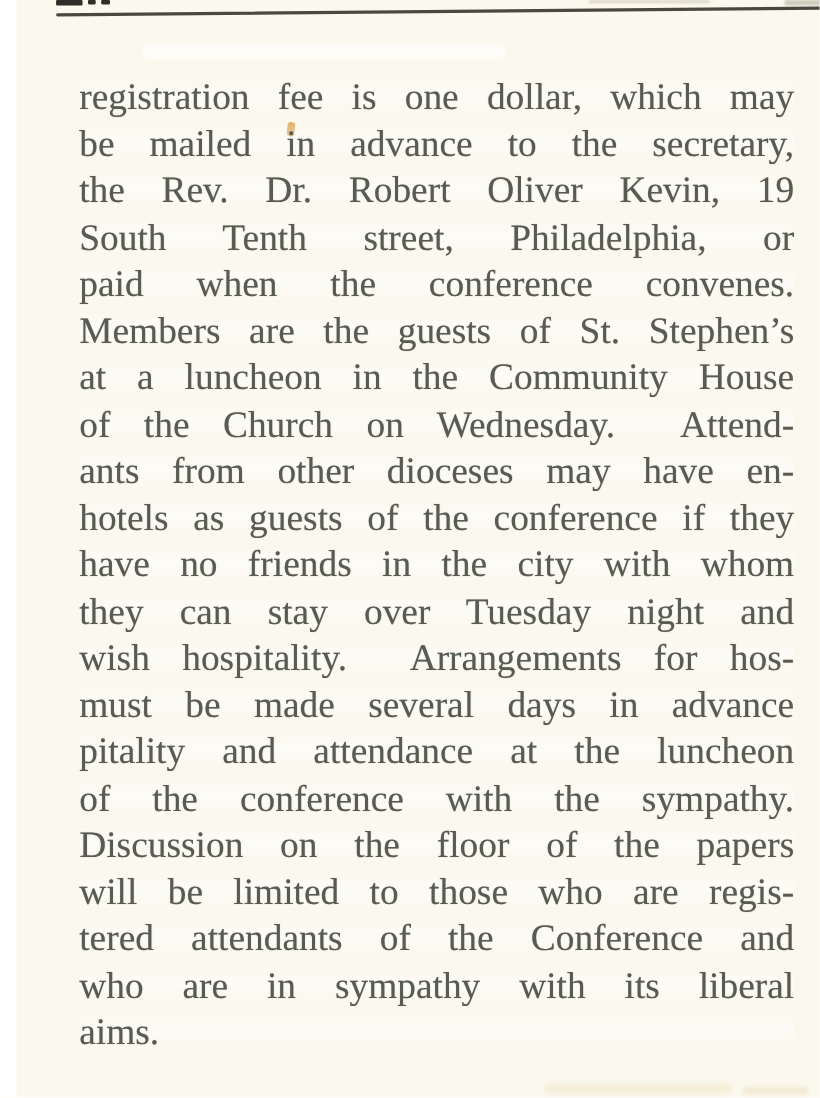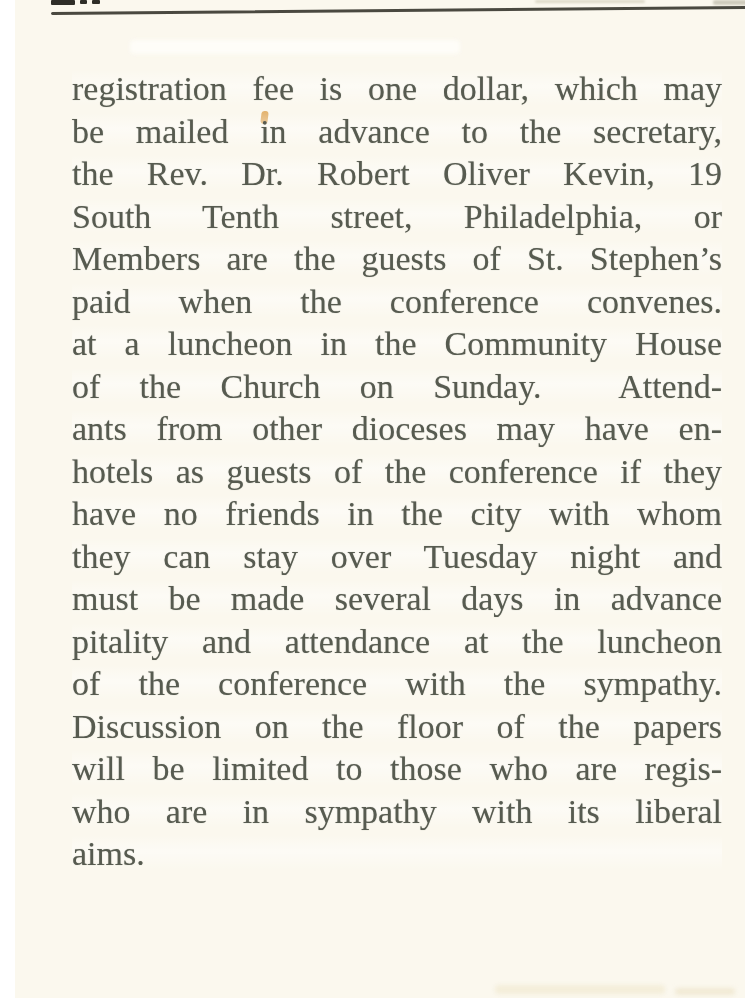--- a/index.html
+++ b/index.html
@@ -106,33 +106,35 @@
   <div class="rule"></div>
 
   <div class="smudge sm3"></div>
   <div class="speck"></div>
 
   <div class="textblock">
       <div class="line">registration fee is one dollar, which may</div>
       <div class="line">be mailed in advance to the secretary,</div>
       <div class="line">the Rev. Dr. Robert Oliver Kevin, 19</div>
       <div class="line">South Tenth street, Philadelphia, or</div>
+      <div class="line">paid when the conference convenes.</div>
       <div class="line">Members are the guests of St. Stephen’s</div>
-      <div class="line">paid when the conference convenes.</div>
       <div class="line">at a luncheon in the Community House</div>
-      <div class="line">of the Church on Sunday.  Attend-</div>
+      <div class="line">of the Church on Wednesday.  Attend-</div>
       <div class="line">ants from other dioceses may have en-</div>
       <div class="line">hotels as guests of the conference if they</div>
       <div class="line">have no friends in the city with whom</div>
       <div class="line">they can stay over Tuesday night and</div>
+      <div class="line">wish hospitality.  Arrangements for hos-</div>
       <div class="line">must be made several days in advance</div>
       <div class="line">pitality and attendance at the luncheon</div>
       <div class="line">of the conference with the sympathy.</div>
       <div class="line">Discussion on the floor of the papers</div>
       <div class="line">will be limited to those who are regis-</div>
+      <div class="line">tered attendants of the Conference and</div>
       <div class="line">who are in sympathy with its liberal</div>
       <div class="line last">aims.</div>
     </div>
 
   <div class="smudge sm1"></div>
   <div class="smudge sm2"></div>
 
 </div>
 
 </body></html>

